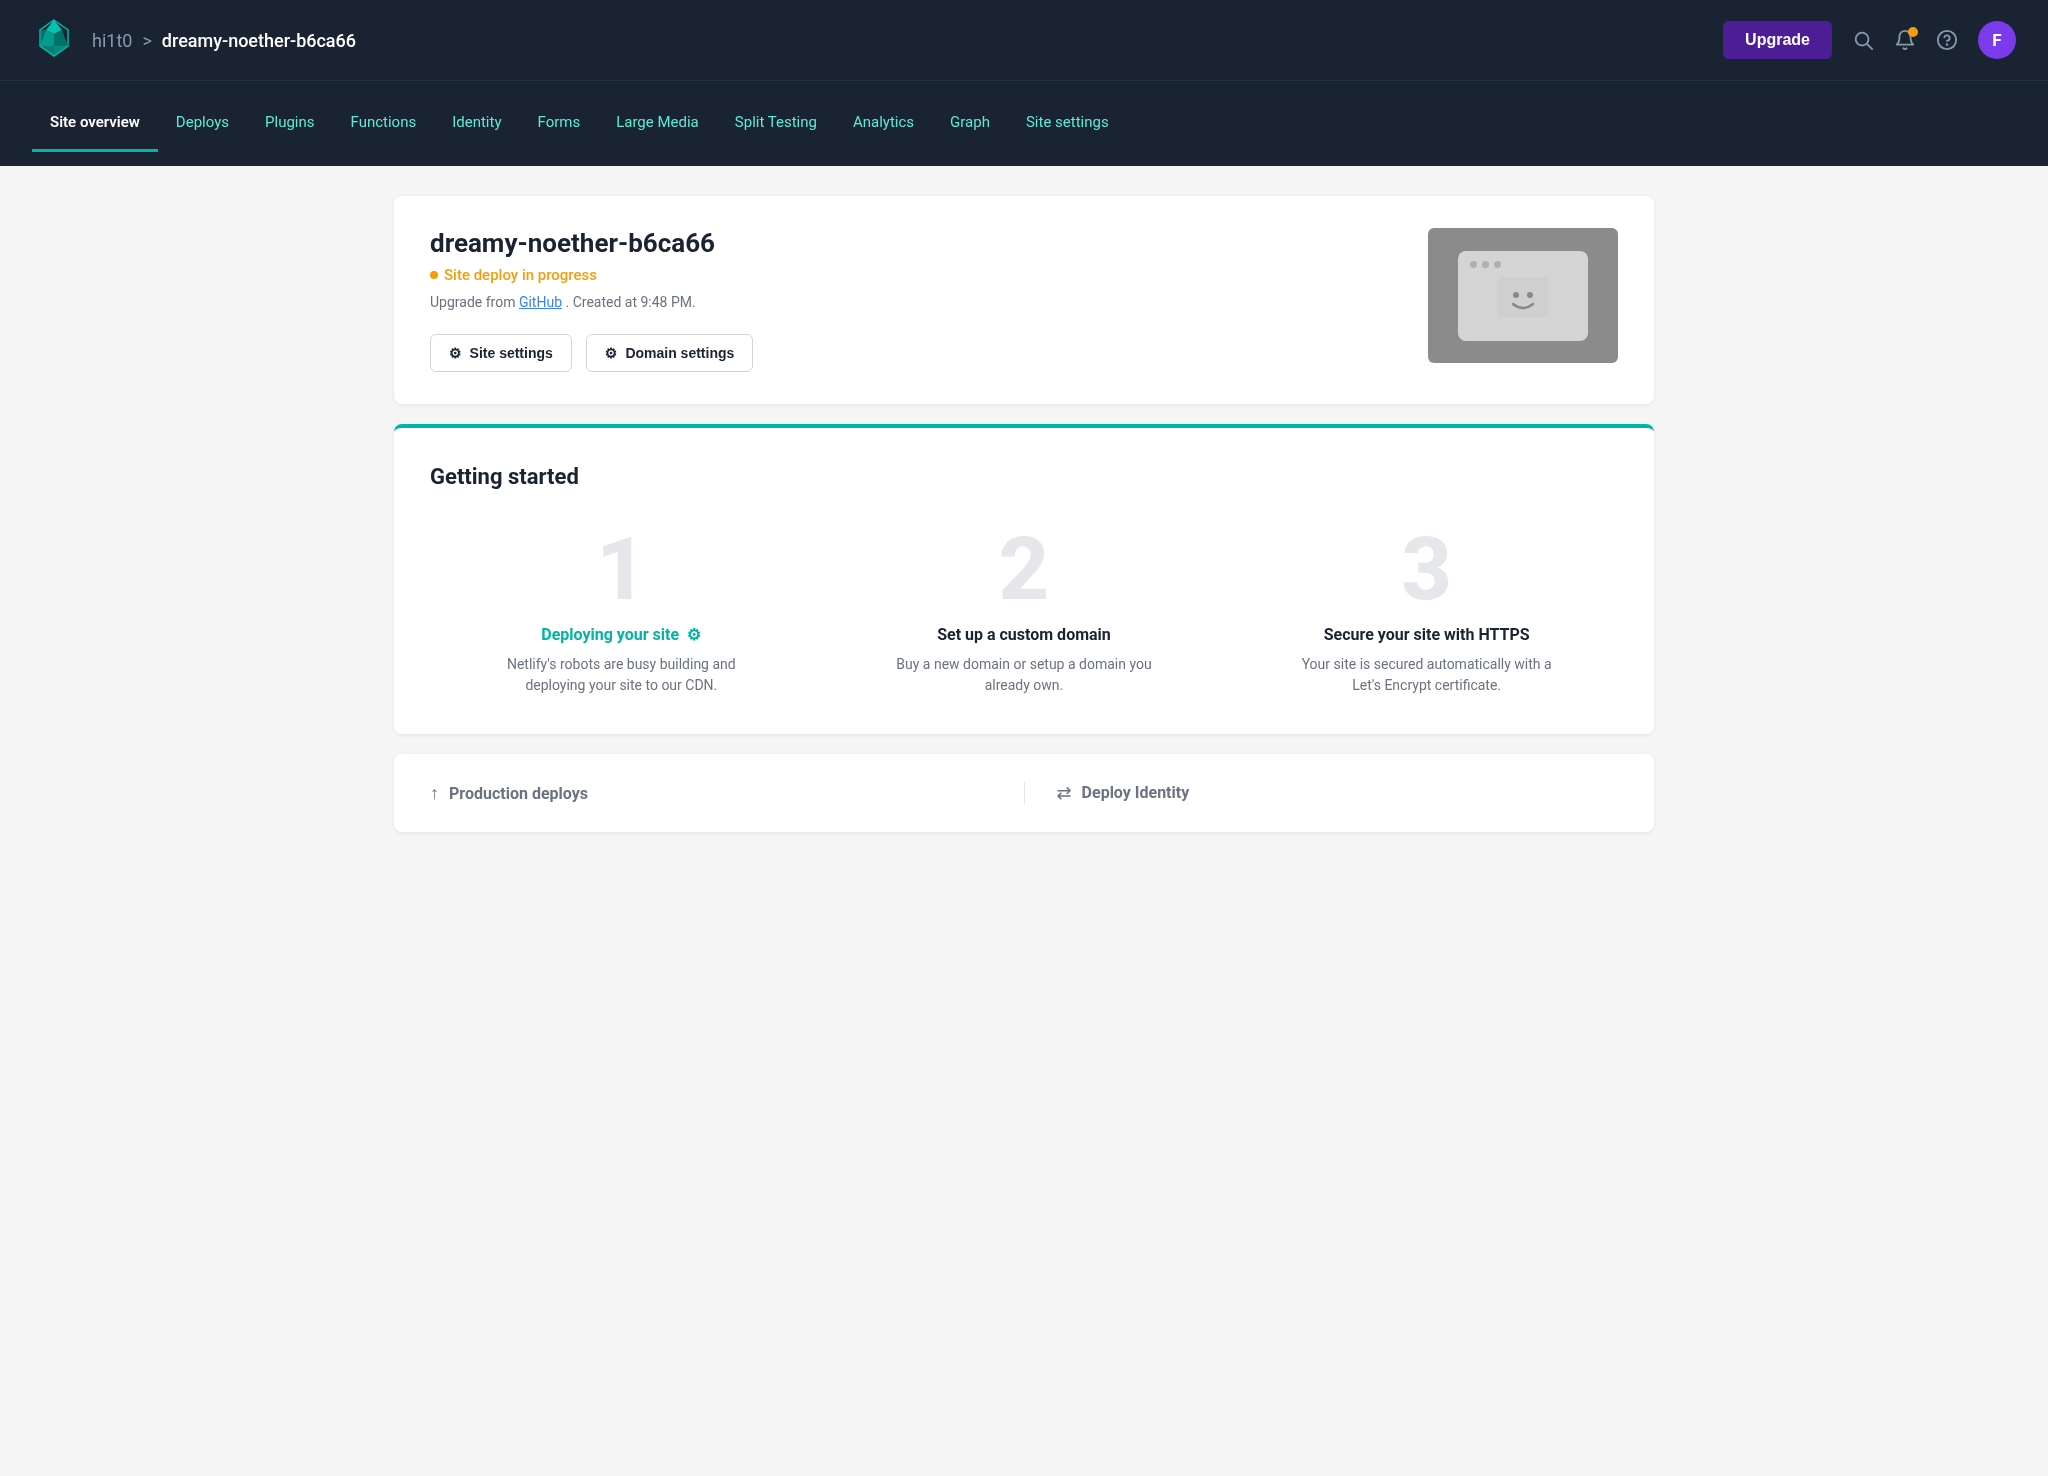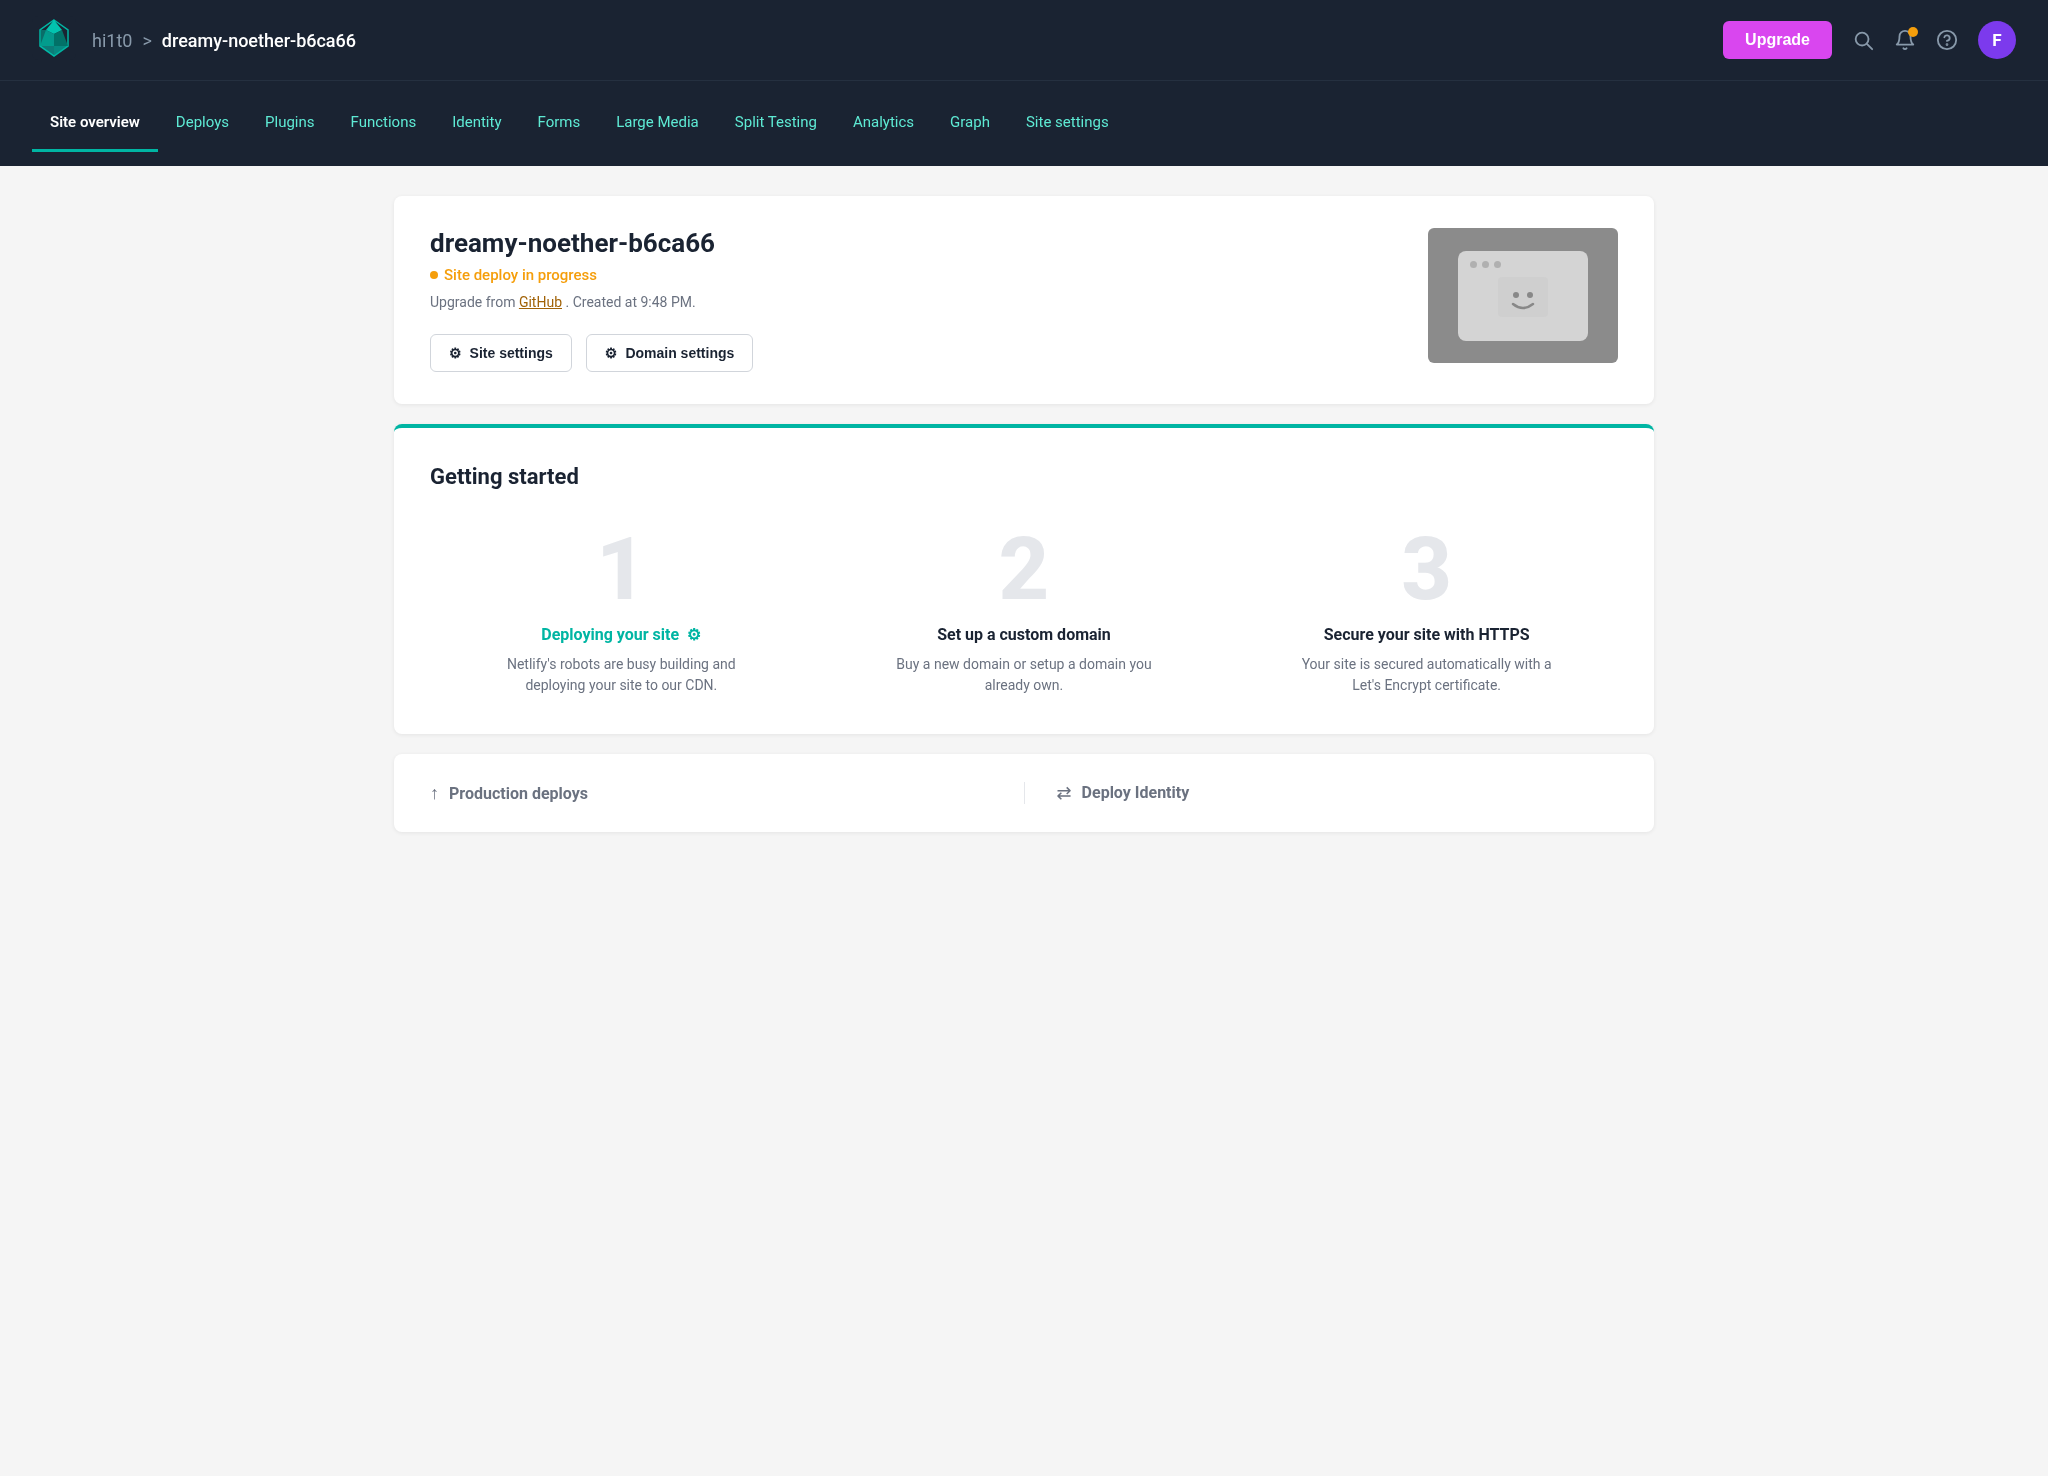--- a/index.html
+++ b/index.html
@@ -38,21 +38,21 @@
       color: #ffffff;
       font-size: 18px;
       font-weight: 500;
     }
     .header-actions {
       display: flex;
       align-items: center;
       gap: 20px;
     }
     .upgrade-btn {
-      background: #d946ef;
+      background: #4c1d95;
       color: white;
       border: none;
       border-radius: 6px;
       padding: 10px 22px;
       font-size: 16px;
       font-weight: 600;
       cursor: pointer;
     }
     .header-icon {
       color: #8899aa;
@@ -154,21 +154,21 @@
       color: #f59e0b;
       font-size: 15px;
       font-weight: 500;
     }
     .deploy-meta {
       color: #6b7280;
       font-size: 14px;
       margin-bottom: 24px;
     }
     .deploy-meta a {
-      color: #a16207;
+      color: #3b82f6;
     }
     .site-buttons {
       display: flex;
       gap: 14px;
     }
     .site-btn {
       display: flex;
       align-items: center;
       gap: 8px;
       background: white;

